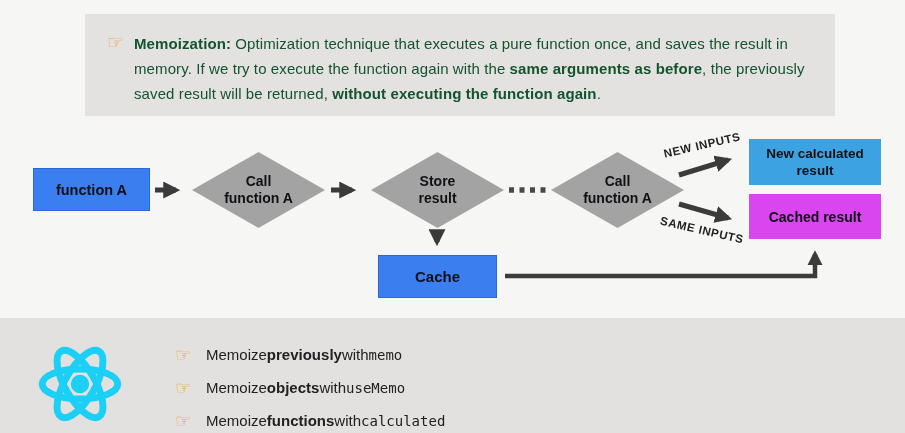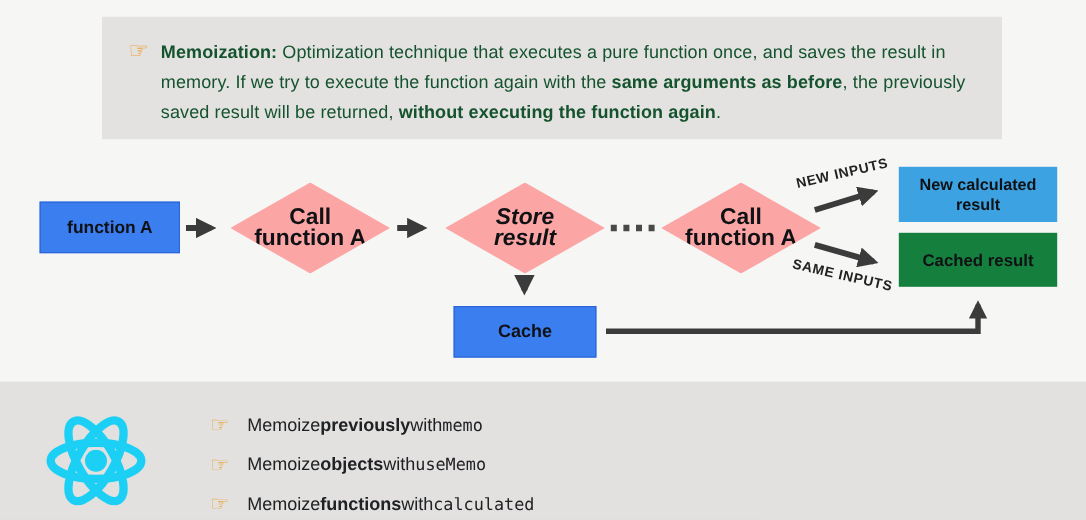--- a/index.html
+++ b/index.html
@@ -48,25 +48,25 @@
     text-align: center;
     font-weight: 700;
     color: #101114;
   }
   .rect-blue {
     background: #3b7ef0;
     border: 1px solid #2e66d8;
     font-size: 14.5px;
   }
   .rect-sky { background: #3da2e2; font-size: 13.5px; line-height: 17px; padding: 12px 10px; }
-  .rect-orange { background: #15803d; font-size: 14px; }
+  .rect-orange { background: #d946ef; font-size: 14px; }
   .diamond {
-    background: #fca5a5;
+    background: #a3a3a3;
     clip-path: polygon(50% 0%, 100% 50%, 50% 100%, 0% 50%);
-    font-size: 19px;
+    font-size: 14px;
     line-height: 17px;
   }
   .edge-label {
     position: absolute;
     font-size: 11.5px;
     font-weight: 700;
     color: #222;
     letter-spacing: 0.6px;
     text-align: center;
     white-space: nowrap;
@@ -127,21 +127,21 @@
 
   <div class="node rect-blue" style="left:33px; top:168px; width:117px; height:43px;">function A</div>
 
   <div class="node diamond" style="left:192px; top:152px; width:133px; height:76px;">
     <div>
         <div>Call</div>
         <div>function A</div>
       </div>
   </div>
 
-  <div class="node diamond" style="left:371px; top:152px; width:133px; height:76px;font-style:italic;">
+  <div class="node diamond" style="left:371px; top:152px; width:133px; height:76px;">
     <div>
         <div>Store</div>
         <div>result</div>
       </div>
   </div>
 
   <div class="node diamond" style="left:551px; top:152px; width:133px; height:76px;">
     <div>
         <div>Call</div>
         <div>function A</div>

